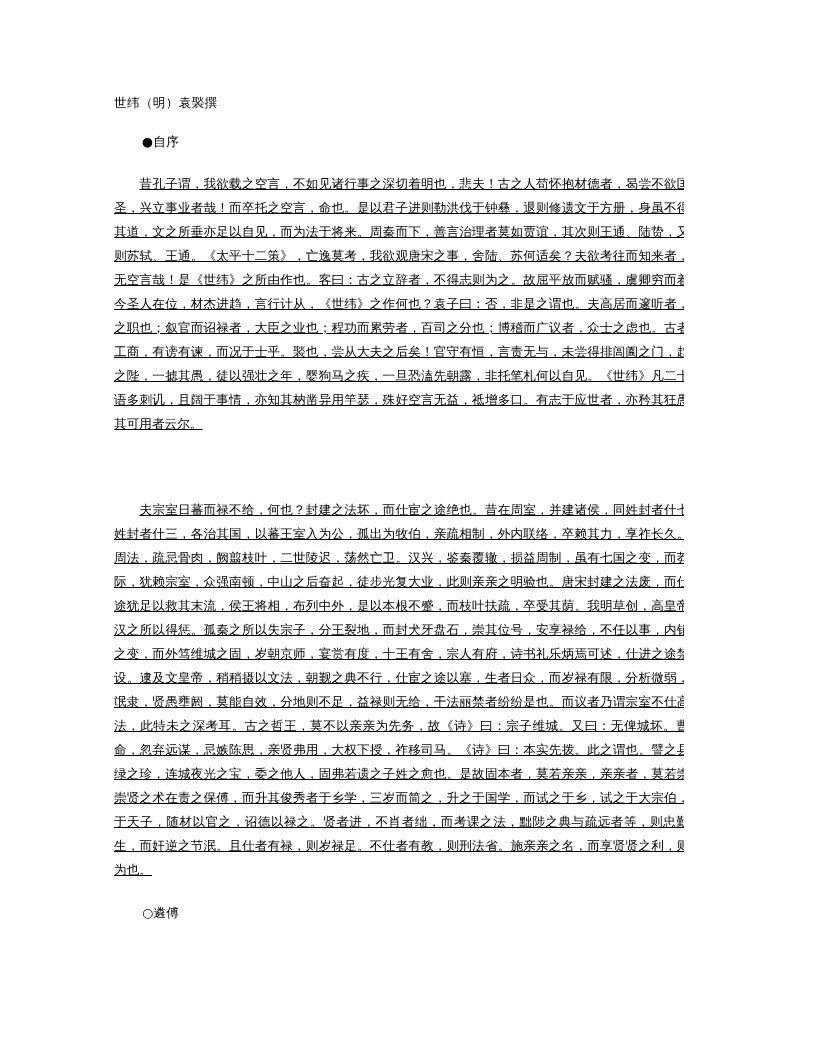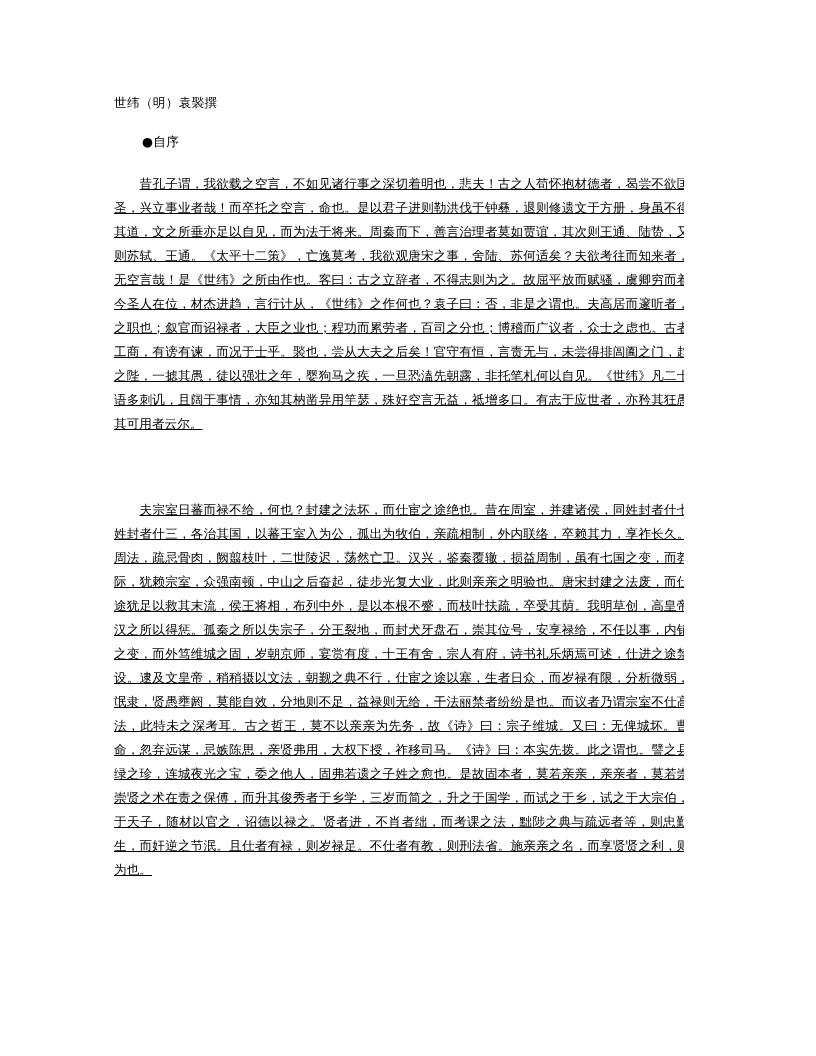--- a/index.html
+++ b/index.html
@@ -81,18 +81,19 @@
 
     <div class="gap-md"></div>
 
 
     <div class="gap-lg"></div>
 
     <p class="para">夫宗室日蕃而禄不给，何也？封建之法坏，而仕宦之途绝也。昔在周室，并建诸侯，同姓封者什七，异姓封者什三，各治其国，以蕃王室入为公，孤出为牧伯，亲疏相制，外内联络，卒赖其力，享祚长久。秦坏周法，疏忌骨肉，阙翦枝叶，二世陵迟，荡然亡卫。汉兴，鉴秦覆辙，损益周制，虽有七国之变，而莽操之际，犹赖宗室，众强南顿，中山之后奋起，徒步光复大业，此则亲亲之明验也。唐宋封建之法废，而仕宦之途犹足以救其末流，侯王将相，布列中外，是以本根不蹙，而枝叶扶疏，卒受其荫。我明草创，高皇帝鉴周汉之所以得惩。孤秦之所以失宗子，分王裂地，而封犬牙盘石，崇其位号，安享禄给，不任以事，内销七国之变，而外笃维城之固，岁朝京师，宴赏有度，十王有舍，宗人有府，诗书礼乐炳焉可述，仕进之途禁防未设。逮及文皇帝，稍稍摄以文法，朝觐之典不行，仕宦之途以塞，生者日众，而岁禄有限，分析微弱，下同氓隶，贤愚壅阏，莫能自效，分地则不足，益禄则无给，干法丽禁者纷纷是也。而议者乃谓宗室不仕高皇之法，此特未之深考耳。古之哲王，莫不以亲亲为先务，故《诗》曰：宗子维城。又曰：无俾城坏。曹魏窃命，忽弃远谋，忌嫉陈思，亲贤弗用，大权下授，祚移司马。《诗》曰：本实先拨。此之谓也。譬之县黎结绿之珍，连城夜光之宝，委之他人，固弗若遗之子姓之愈也。是故固本者，莫若亲亲，亲亲者，莫若崇贤，崇贤之术在责之保傅，而升其俊秀者于乡学，三岁而简之，升之于国学，而试之于乡，试之于大宗伯，登之于天子，随材以官之，诏德以禄之。贤者进，不肖者绌，而考课之法，黜陟之典与疏远者等，则忠勤之心生，而奸逆之节泯。且仕者有禄，则岁禄足。不仕者有教，则刑法省。施亲亲之名，而享贤贤之利，则何弗为也。</p>
 
     <div class="gap-lg"></div>
 
+    <div class="heading">○遴傅</div>
 
     <div class="gap-lg"></div>
 
 
   </div>
 </div>
 
 </body></html>

